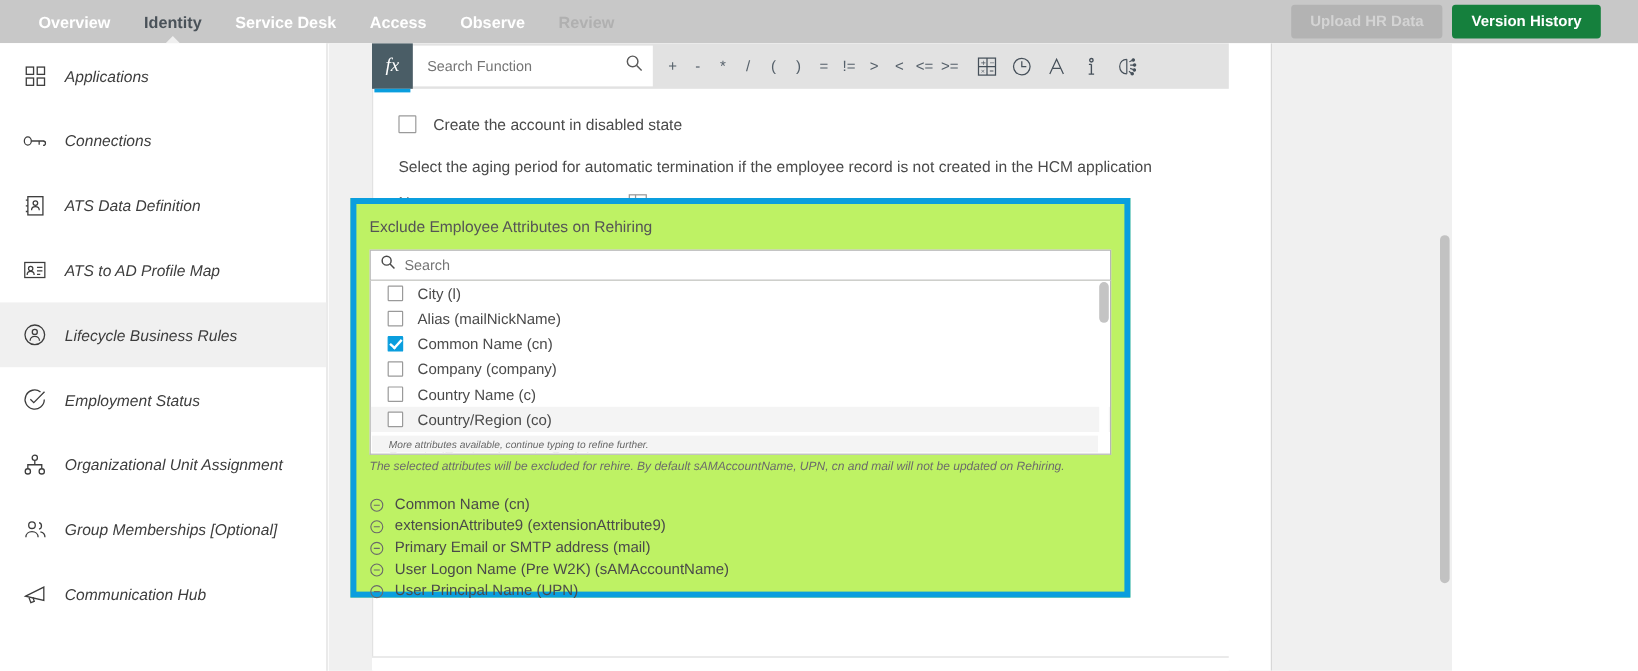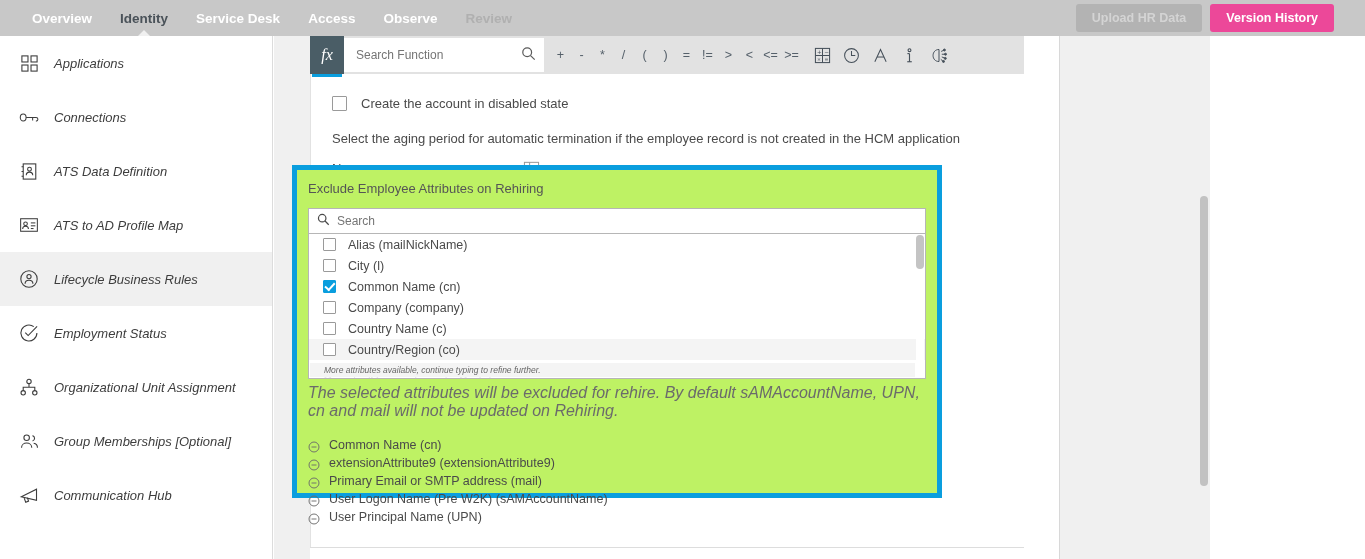--- a/index.html
+++ b/index.html
@@ -38,21 +38,21 @@
     border-right: 7px solid transparent;
     border-bottom: 7px solid #f0f0f0;
   }
   #nav-right { margin-left: auto; display: flex; align-items: center; gap: 8px; padding-right: 31px; }
   .nav-btn {
     font-size: 12.5px; font-weight: bold;
     padding: 7px 16px; border-radius: 3px;
     border: none; cursor: pointer; white-space: nowrap;
   }
   .nav-btn.ghost { background: #b3b3b3; color: #d4d4d4; }
-  .nav-btn.solid { background: #ec4899; color: #ffffff; }
+  .nav-btn.solid { background: #15803d; color: #ffffff; }
 
   
   #sidebar {
     position: absolute; left: 0; top: 36px;
     width: 273px; height: 523px;
     background: #ffffff;
     border-right: 1px solid #dcdcdc;
     overflow: hidden;
     font-style: italic;
   }
@@ -190,21 +190,21 @@
     position: absolute; left: 0; bottom: -10px;
     font-size: 12.5px; color: #e6e6e6; padding-left: 14px;
     white-space: nowrap;
   }
   #more-note {
     position: absolute; left: 1px; right: 10px; bottom: 1px;
     background: #f4f4f4; font-size: 8.5px; font-style: italic;
     color: #666; padding: 2px 0 2px 14px; white-space: nowrap;
   }
   #ex-hint {
-    font-size: 16px; font-style: italic; color: #6b6b6b;
+    font-size: 10px; font-style: italic; color: #6b6b6b;
     margin: 5px 0 0 11px;
   }
   #chips { margin: 16px 0 0 11px; }
   .chip { display: flex; align-items: center; gap: 9px; height: 18px; margin-bottom: 0px; }
   .chip-ico { width: 12px; height: 12px; flex: 0 0 12px; cursor: pointer; }
   .chip-lbl { font-size: 12.5px; color: #4a4a4a; white-space: nowrap; }
 
   
   #change-role {
     position: absolute; left: 36px; top: 511px;
@@ -447,25 +447,25 @@
             <line x1="9.9" y1="9.9" x2="14.4" y2="14.4"></line>
         </svg>
       </span>
       <input placeholder="Search" style="">
     </div>
 
     <div id="ex-list">
       <div id="attr-rows">
           <div class="attr-row">
             <div class="cbox" style="width: 13px; height: 13px; flex: 0 0 13px;"></div>
-            <span class="attr-lbl">Alias (mailNickName)</span>
+            <span class="attr-lbl">City (l)</span>
           </div>
           <div class="attr-row">
             <div class="cbox" style="width: 13px; height: 13px; flex: 0 0 13px;"></div>
-            <span class="attr-lbl">City (l)</span>
+            <span class="attr-lbl">Alias (mailNickName)</span>
           </div>
           <div class="attr-row">
             <div class="cbox on" style="width: 13px; height: 13px; flex: 0 0 13px;"></div>
             <span class="attr-lbl">Common Name (cn)</span>
           </div>
           <div class="attr-row">
             <div class="cbox" style="width: 13px; height: 13px; flex: 0 0 13px;"></div>
             <span class="attr-lbl">Company (company)</span>
           </div>
           <div class="attr-row">

